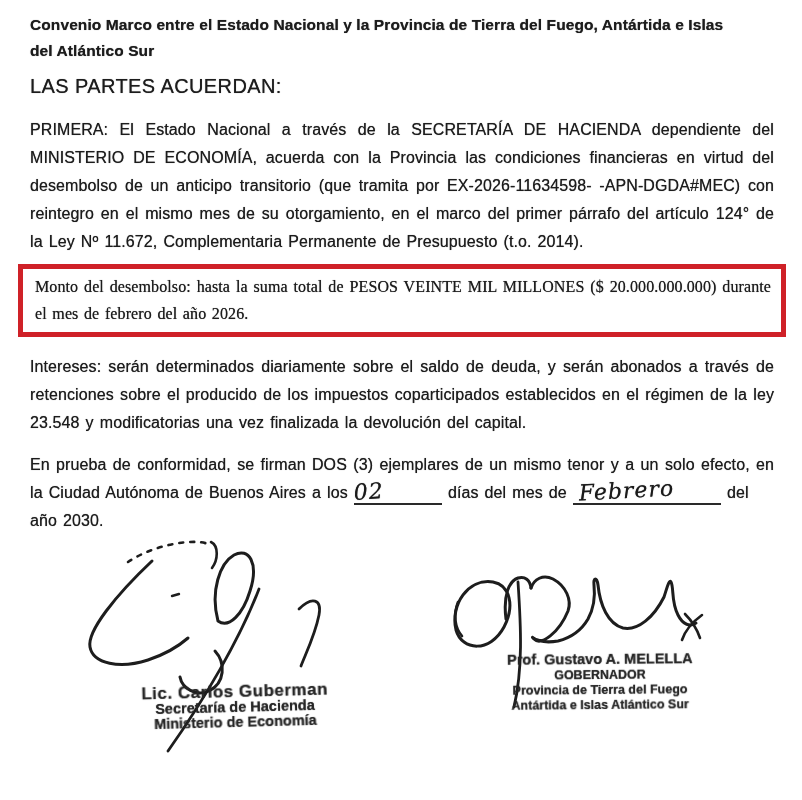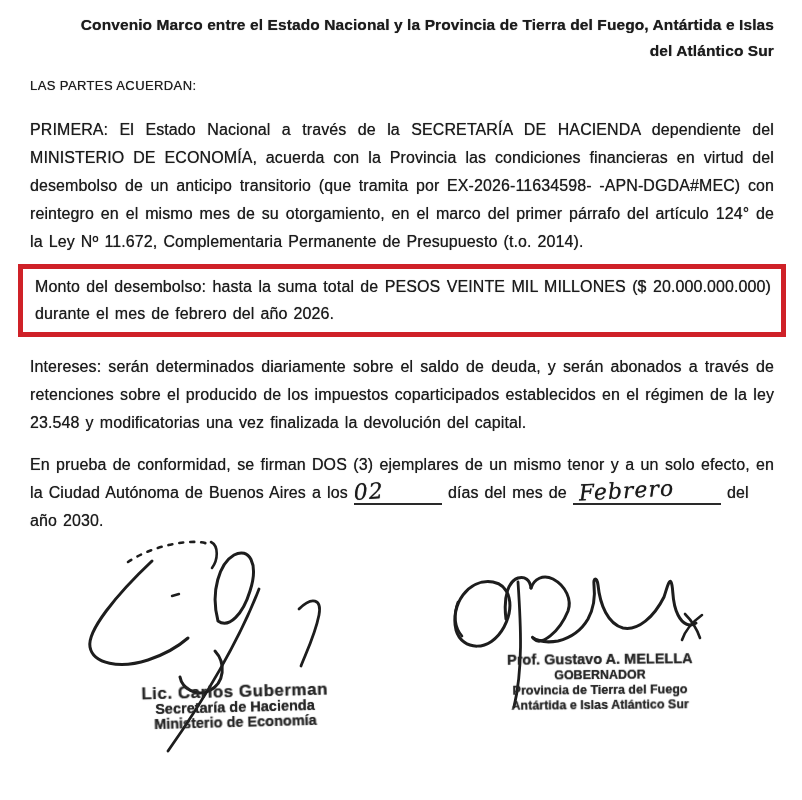--- a/index.html
+++ b/index.html
@@ -10,49 +10,50 @@
     margin: 0 auto;
     background: #ffffff;
     box-sizing: border-box;
     padding: 12px 28px 0 30px;
     overflow: hidden;
     font-family: "Liberation Sans", sans-serif;
     color: #1c1c1c;
   }
   .doc-text { text-shadow: 0 0 0.7px rgba(25,25,25,0.8); }
   .title {
-    text-align: right;
+    text-align: left;
     font-weight: bold;
     font-size: 15.5px;
     line-height: 26px;
     letter-spacing: 0.1px;
     white-space: nowrap;
   }
   .parties-heading {
     margin-top: 8px;
-    font-size: 13px;
+    font-size: 20px;
     line-height: 28px;
     letter-spacing: 0.4px;
   }
   p.clause {
     margin: 0;
     margin-top: 14px;
     font-size: 16px;
     line-height: 28px;
     text-align: justify;
     letter-spacing: 0.1px;
     word-spacing: 1.5px;
   }
   .highlight-box {
     margin-top: 8px;
     margin-left: -12px;
     margin-right: -12px;
     border: 5px solid #cf2128;
     padding: 4px 10px 5px 12px;
     box-sizing: border-box;
+    font-family: Liberation Serif, serif;
   }
   .highlight-box p.clause { margin-top: 0; line-height: 27px; }
   .closing { margin-top: 12px; }
   .blank {
     display: inline-block;
     border-bottom: 2.5px solid #2a2a2a;
     height: 20px;
     vertical-align: -4px;
     text-align: left;
   }

